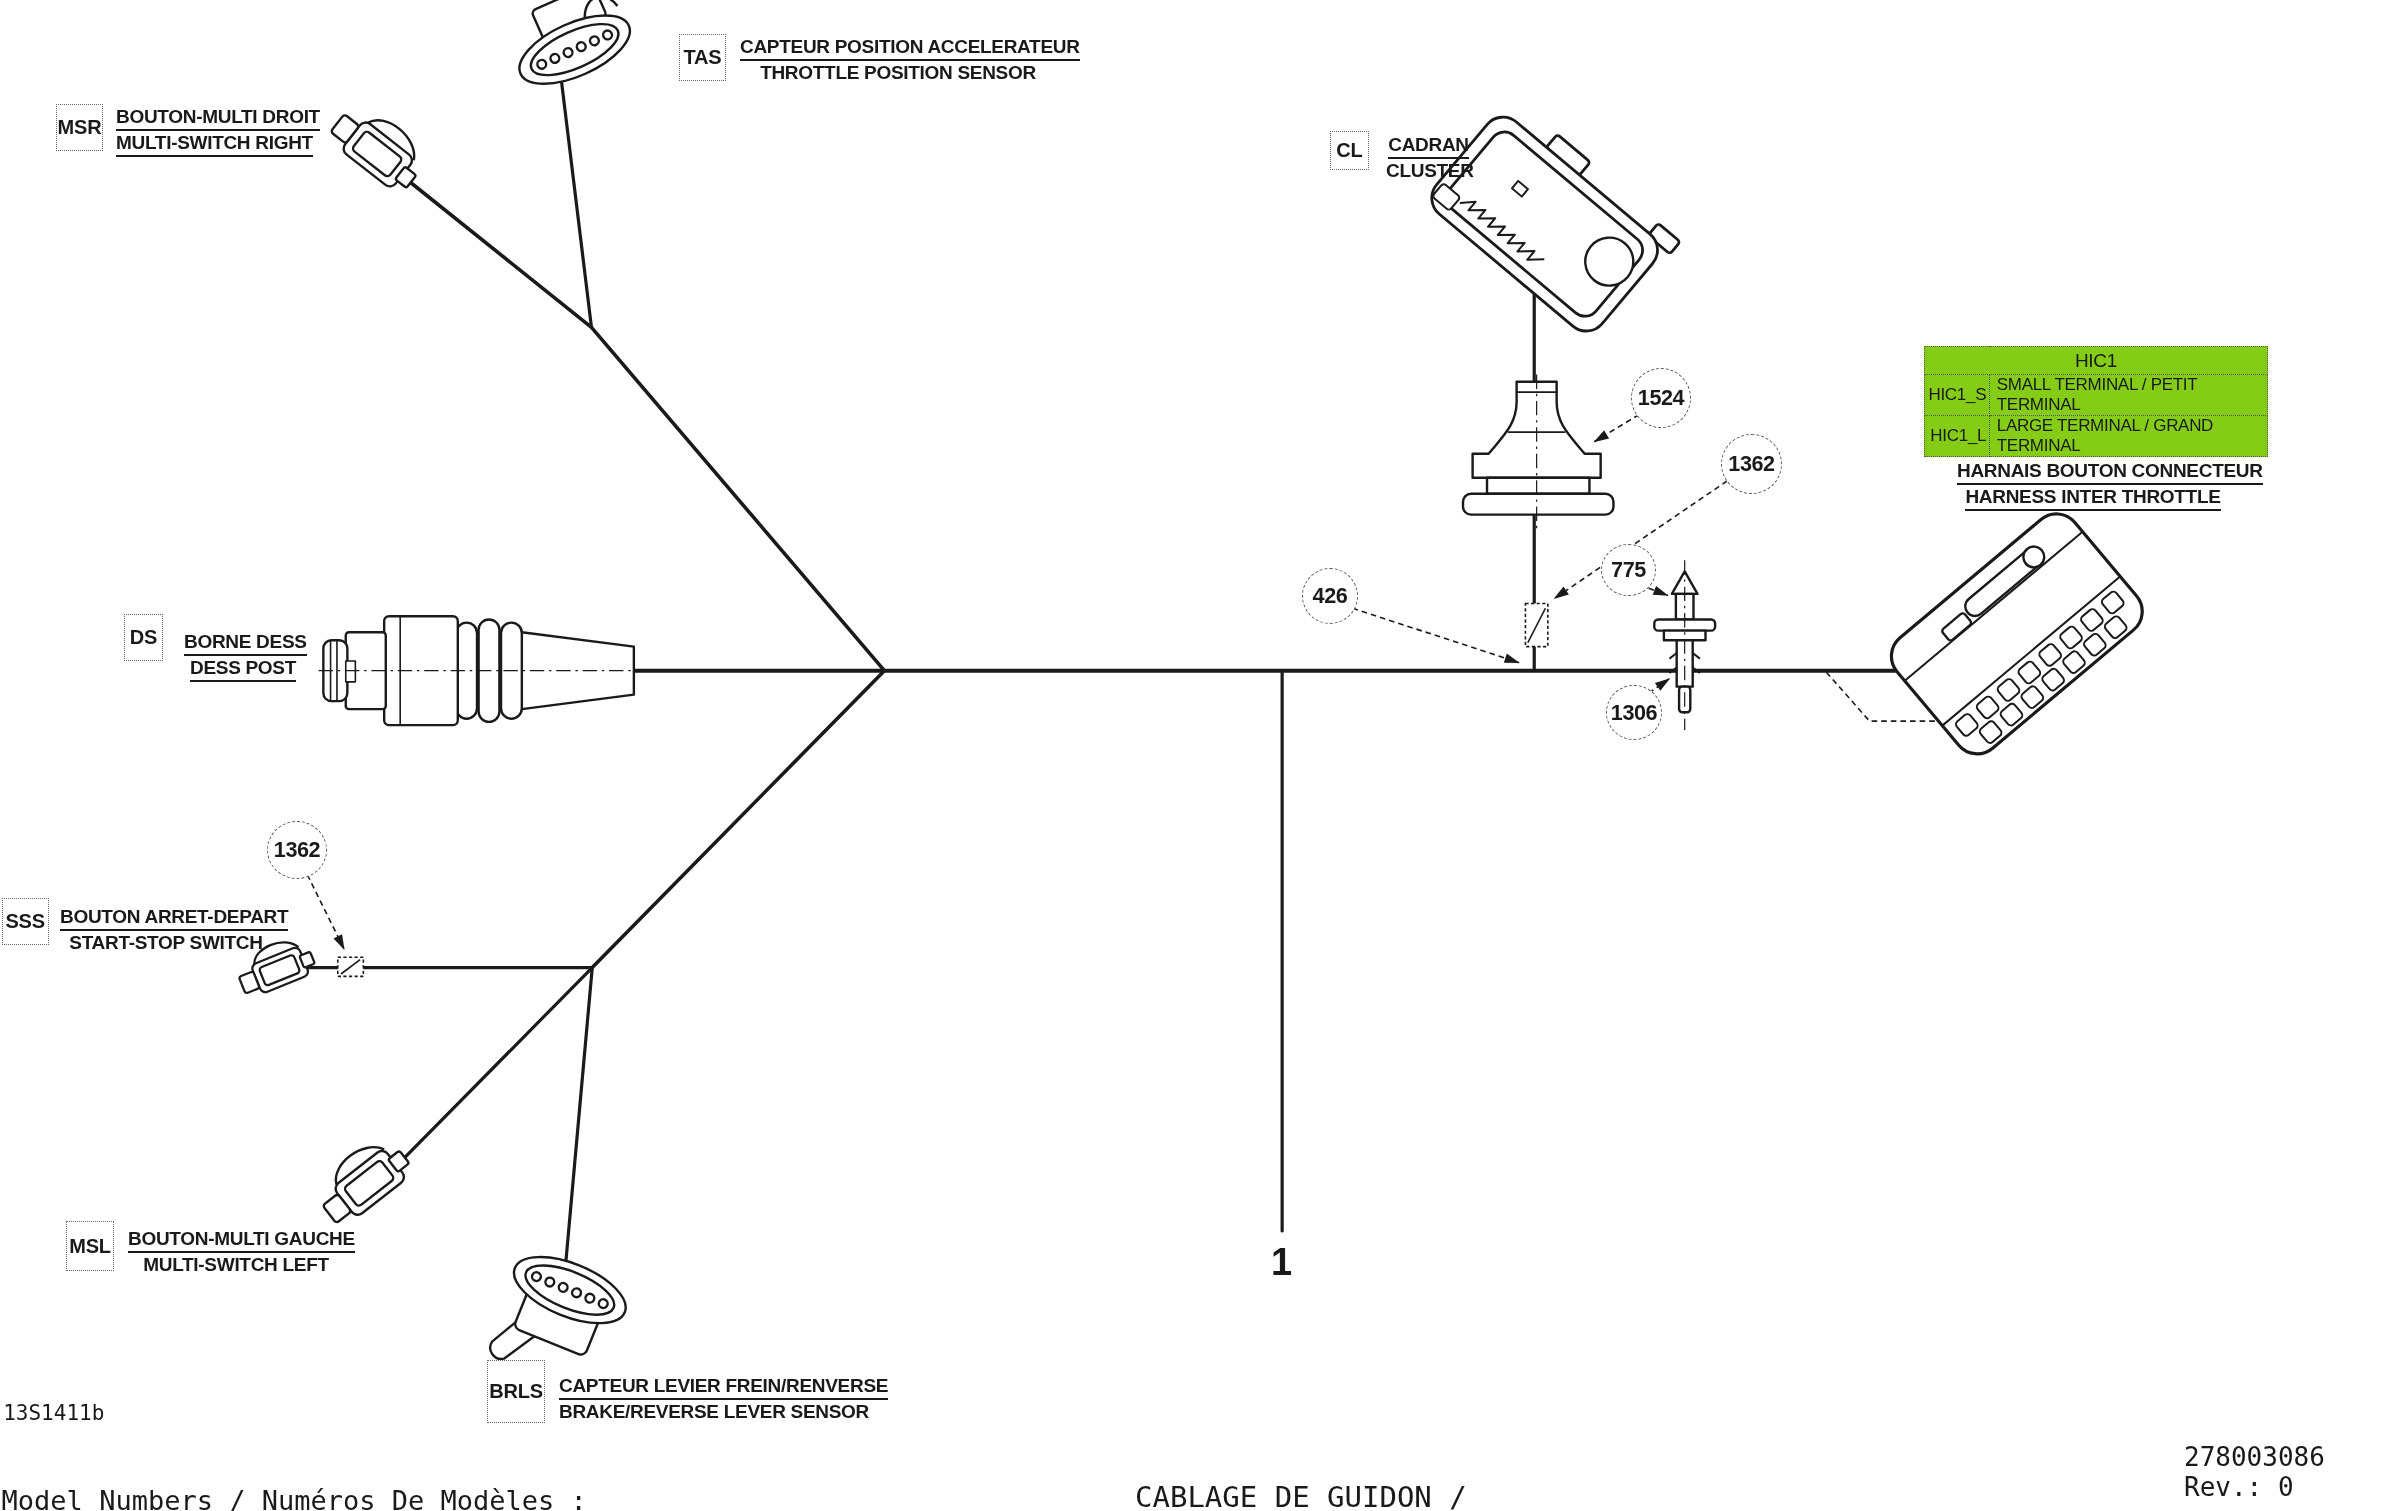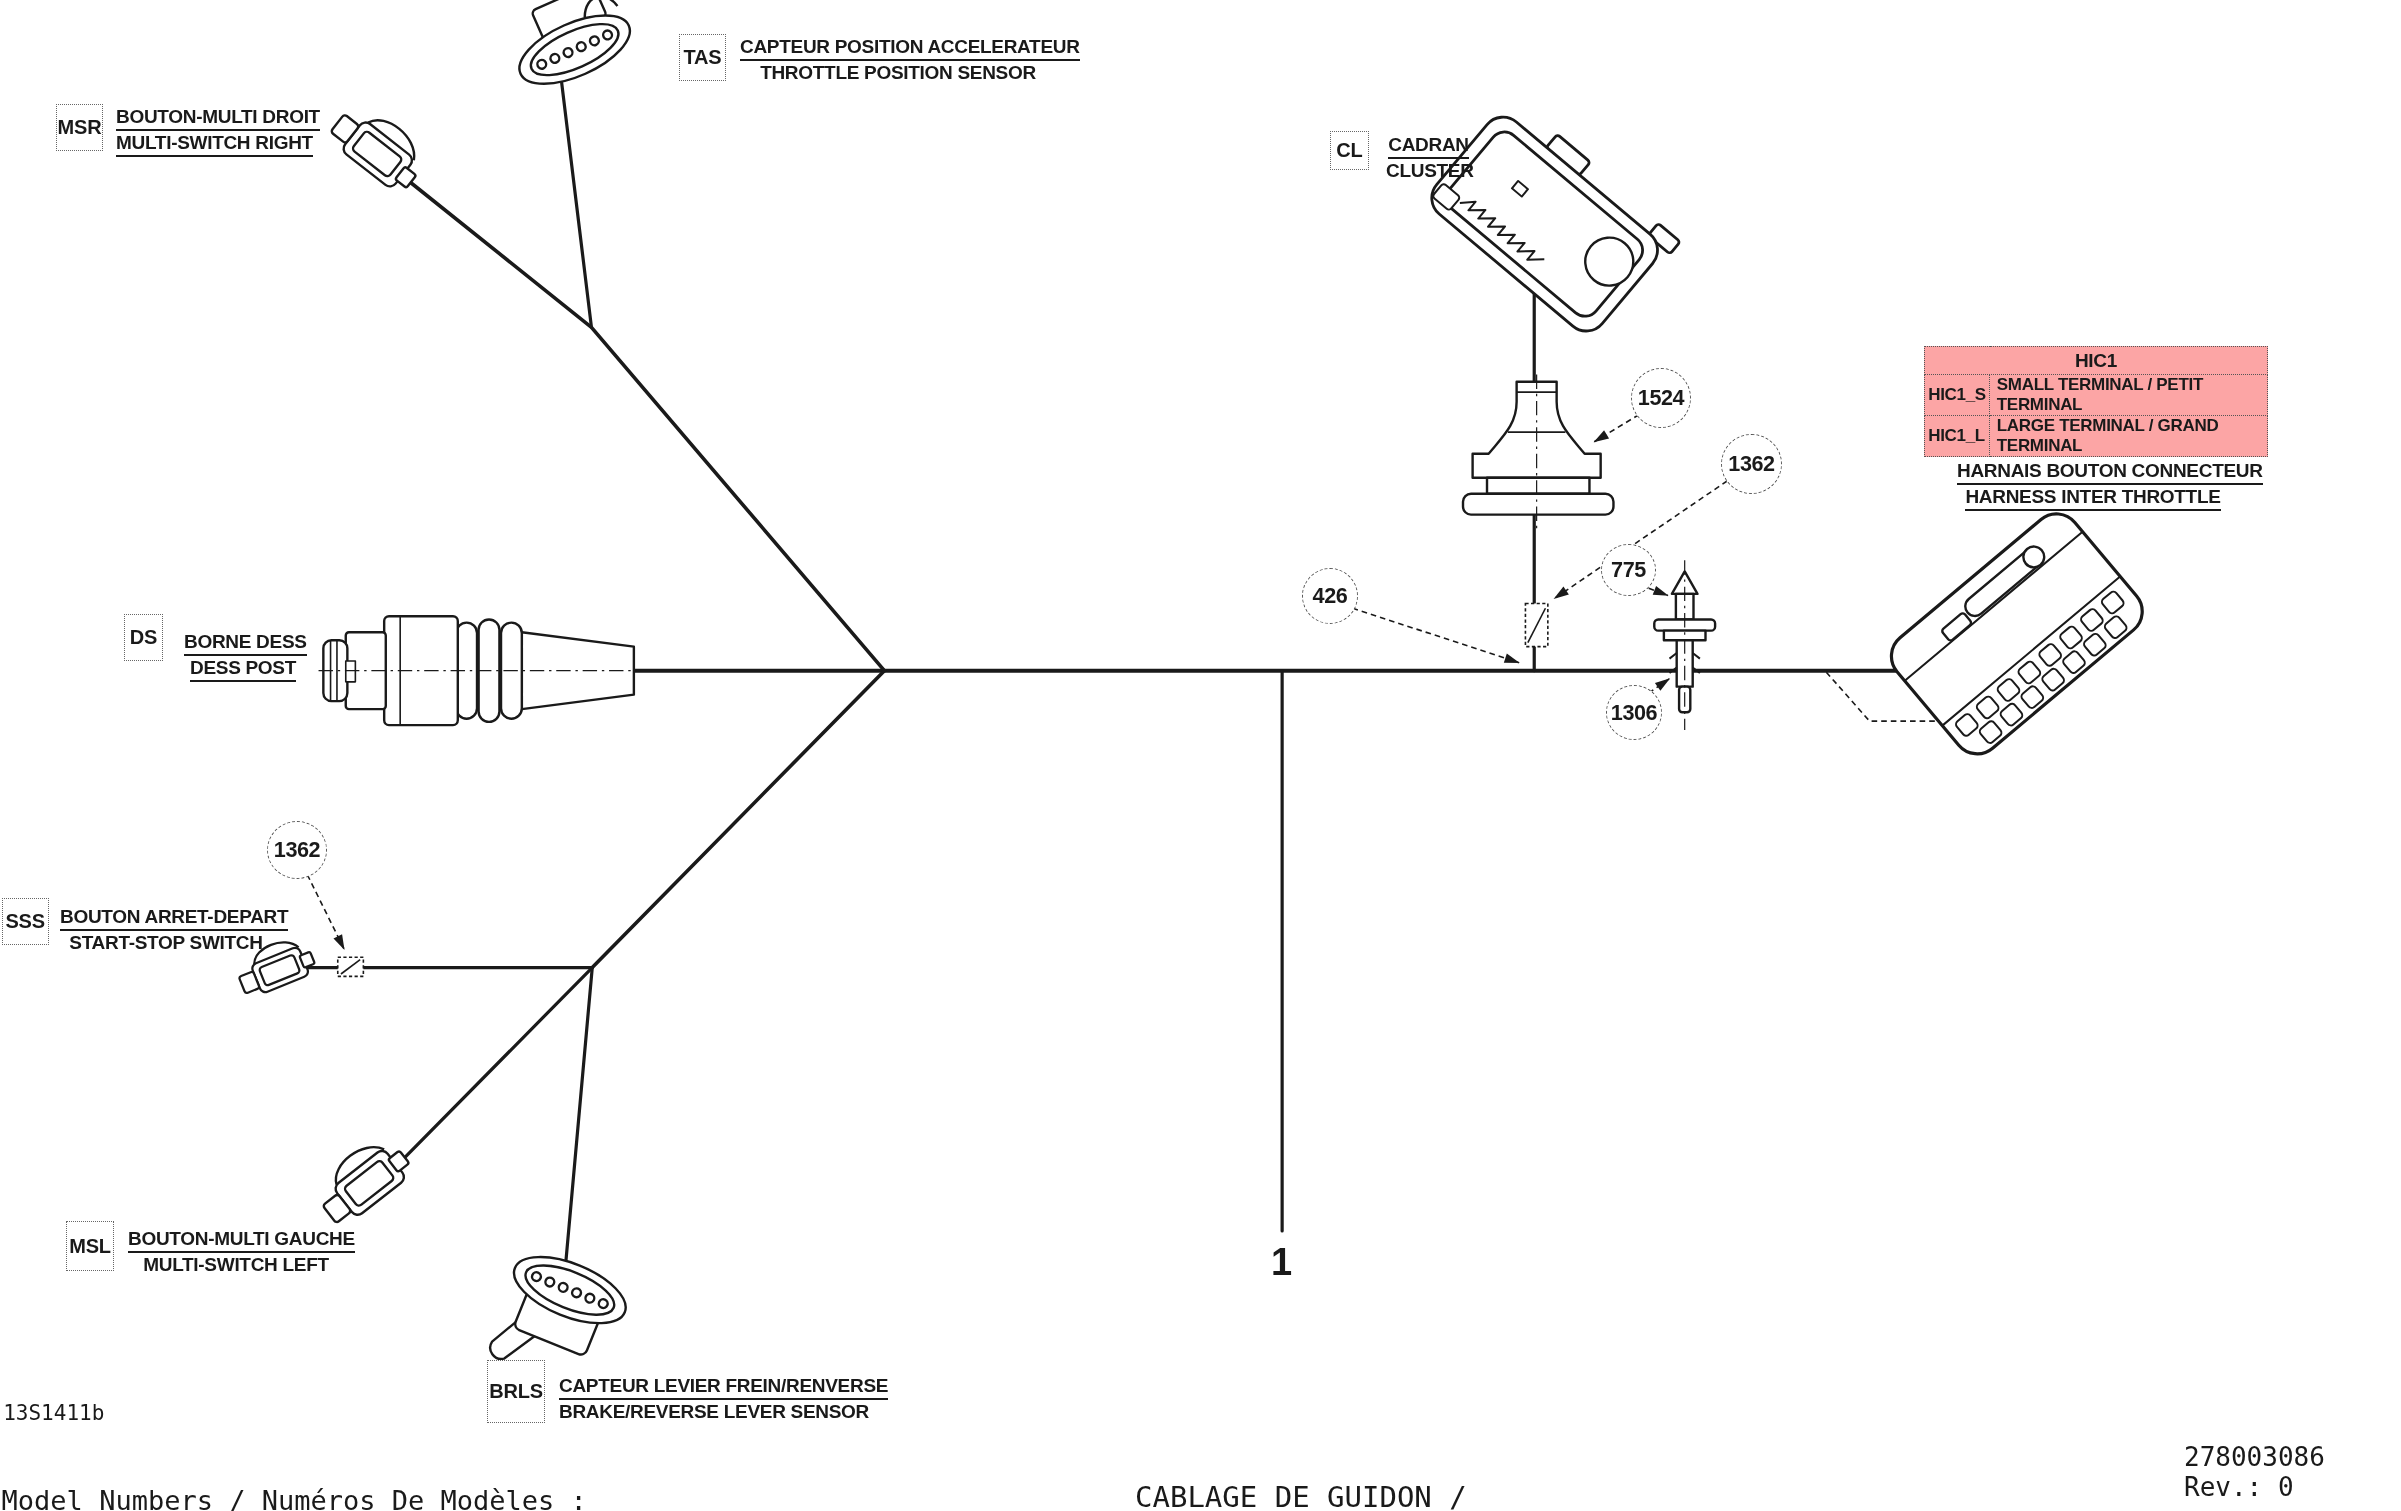--- a/index.html
+++ b/index.html
@@ -14,25 +14,25 @@
   .lbl{position:absolute;text-align:center;font-weight:700;font-size:19px;line-height:24px;
        letter-spacing:-0.3px;z-index:4;white-space:nowrap;}
   .lbl .u{border-bottom:2px solid #1a1a1a;padding-bottom:0px;display:inline-block;}
   .lbl .nu{display:inline-block;}
   
   .callout{position:absolute;border:1.6px dashed #555;border-radius:50%;background:#fff;
            display:flex;align-items:center;justify-content:center;font-weight:700;
            font-size:21.6px;letter-spacing:-0.4px;z-index:5;}
   
   .hic-table{position:absolute;left:1924px;top:346px;width:344px;z-index:4;
-             border-collapse:collapse;background:#fca5a5;font-weight:700;font-size:17px;
+             border-collapse:collapse;background:#84cc16;font-weight:400;font-size:17px;
              letter-spacing:-0.3px;}
   .hic-table td{border:1.2px dotted #555;padding:0 3.2px;height:27px;}
   .hic-table .hd{text-align:center;font-size:19px;}
-  .hic-table .code{width:58px;text-align:left;}
+  .hic-table .code{width:58px;text-align:right;}
   .hic-table .desc{text-align:left;padding-left:6.4px;}
   .mono{font-family:"DejaVu Sans Mono","Liberation Mono",monospace;}
   .footer-text{position:absolute;z-index:4;white-space:pre-line;}
   .branch-num{position:absolute;font-weight:700;font-size:38px;z-index:4;}
   svg{display:block;}
 </style>
 </head>
 <body>
 
 <div class="canvas">

